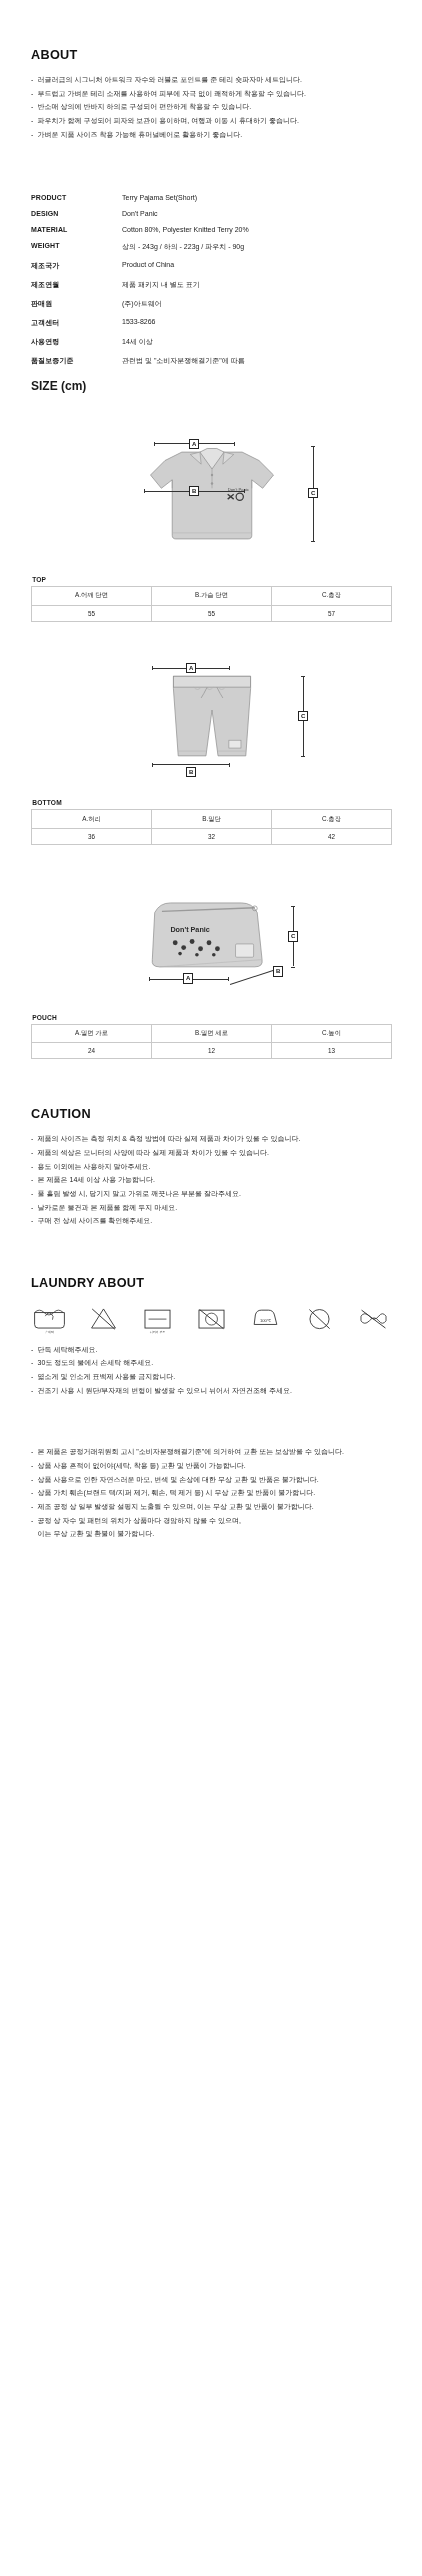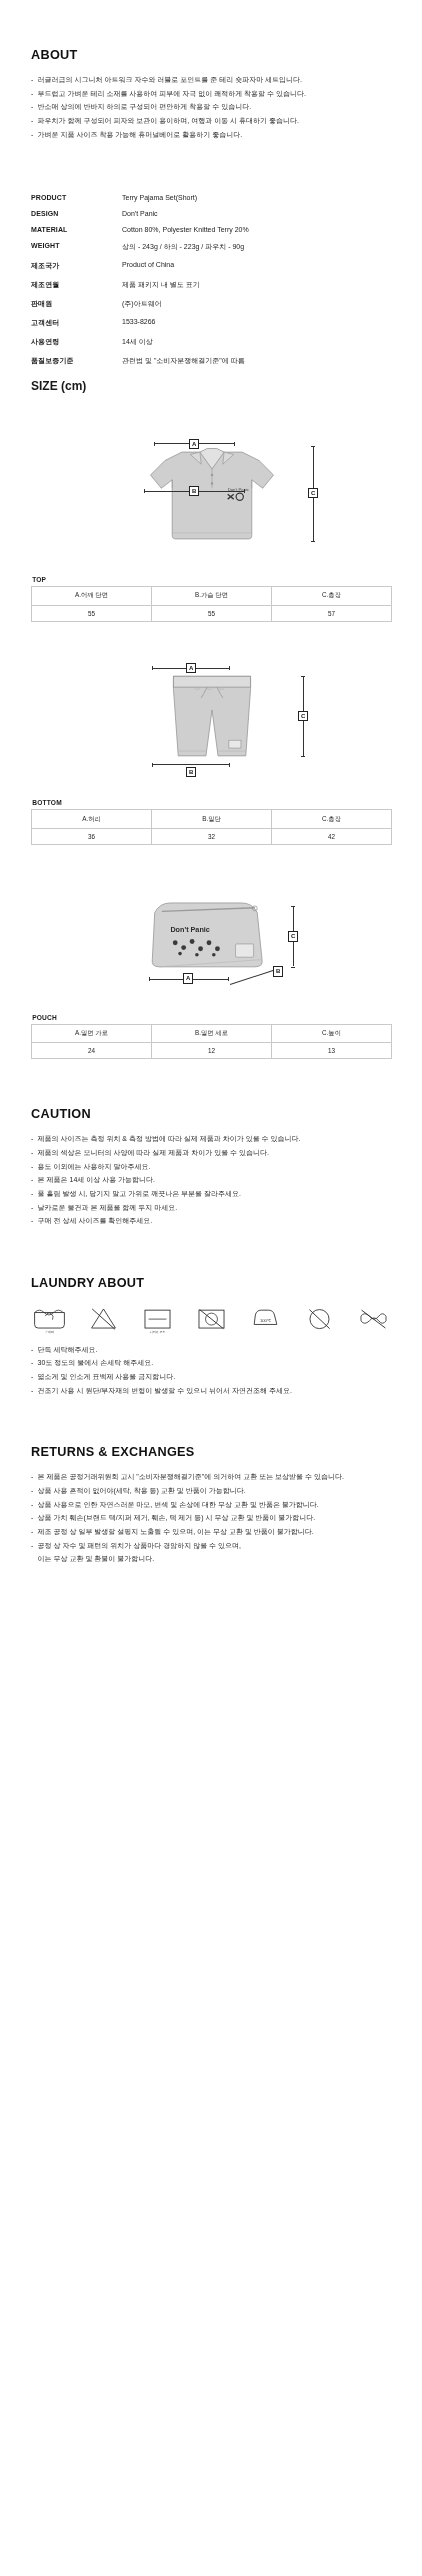--- a/index.html
+++ b/index.html
@@ -426,21 +426,20 @@
       <li data-name="list-item">단독 세탁해주세요.</li>
       <li data-name="list-item">30도 정도의 물에서 손세탁 해주세요.</li>
       <li data-name="list-item">엷소게 및 인소게 표백제 사용을 금지합니다.</li>
       <li data-name="list-item">건조기 사용 시 원단/부자재의 변형이 발생할 수 있으니 뉘어서 자연건조해 주세요.</li>
     </ul>
   </section>
 
   <div class="gap-80"></div>
 
   <section data-name="returns-exchanges-section">
-    <h2 class="sec-title" data-name="returns-title">RETURNS &amp; EXCHANGES</h2>
     <ul class="bullets" data-name="returns-bullet-list">
       <li data-name="list-item">본 제품은 공정거래위원회 고시 "소비자분쟁해결기준"에 의거하여 교환 또는 보상받을 수 있습니다.</li>
       <li data-name="list-item">상품 사용 흔적이 없어야(세탁, 착용 등) 교환 및 반품이 가능합니다.</li>
       <li data-name="list-item">상품 사용으로 인한 자연스러운 마모, 변색 및 손상에 대한 무상 교환 및 반품은 불가합니다.</li>
       <li data-name="list-item">상품 가치 훼손(브랜드 택/지퍼 제거, 훼손, 택 제거 등) 시 무상 교환 및 반품이 불가합니다.</li>
       <li data-name="list-item">제조 공정 상 일부 발생할 설핑지 노출될 수 있으며, 이는 무상 교환 및 반품이 불가합니다.</li>
       <li data-name="list-item">공정 상 자수 및 패턴의 위치가 상품마다 경암하지 않을 수 있으며,</li>
       <li style="padding-left: 6.6px; list-style: none;" data-name="list-item-continued">이는 무상 교환 및 환불이 불가합니다.</li>
     </ul>
   </section>

